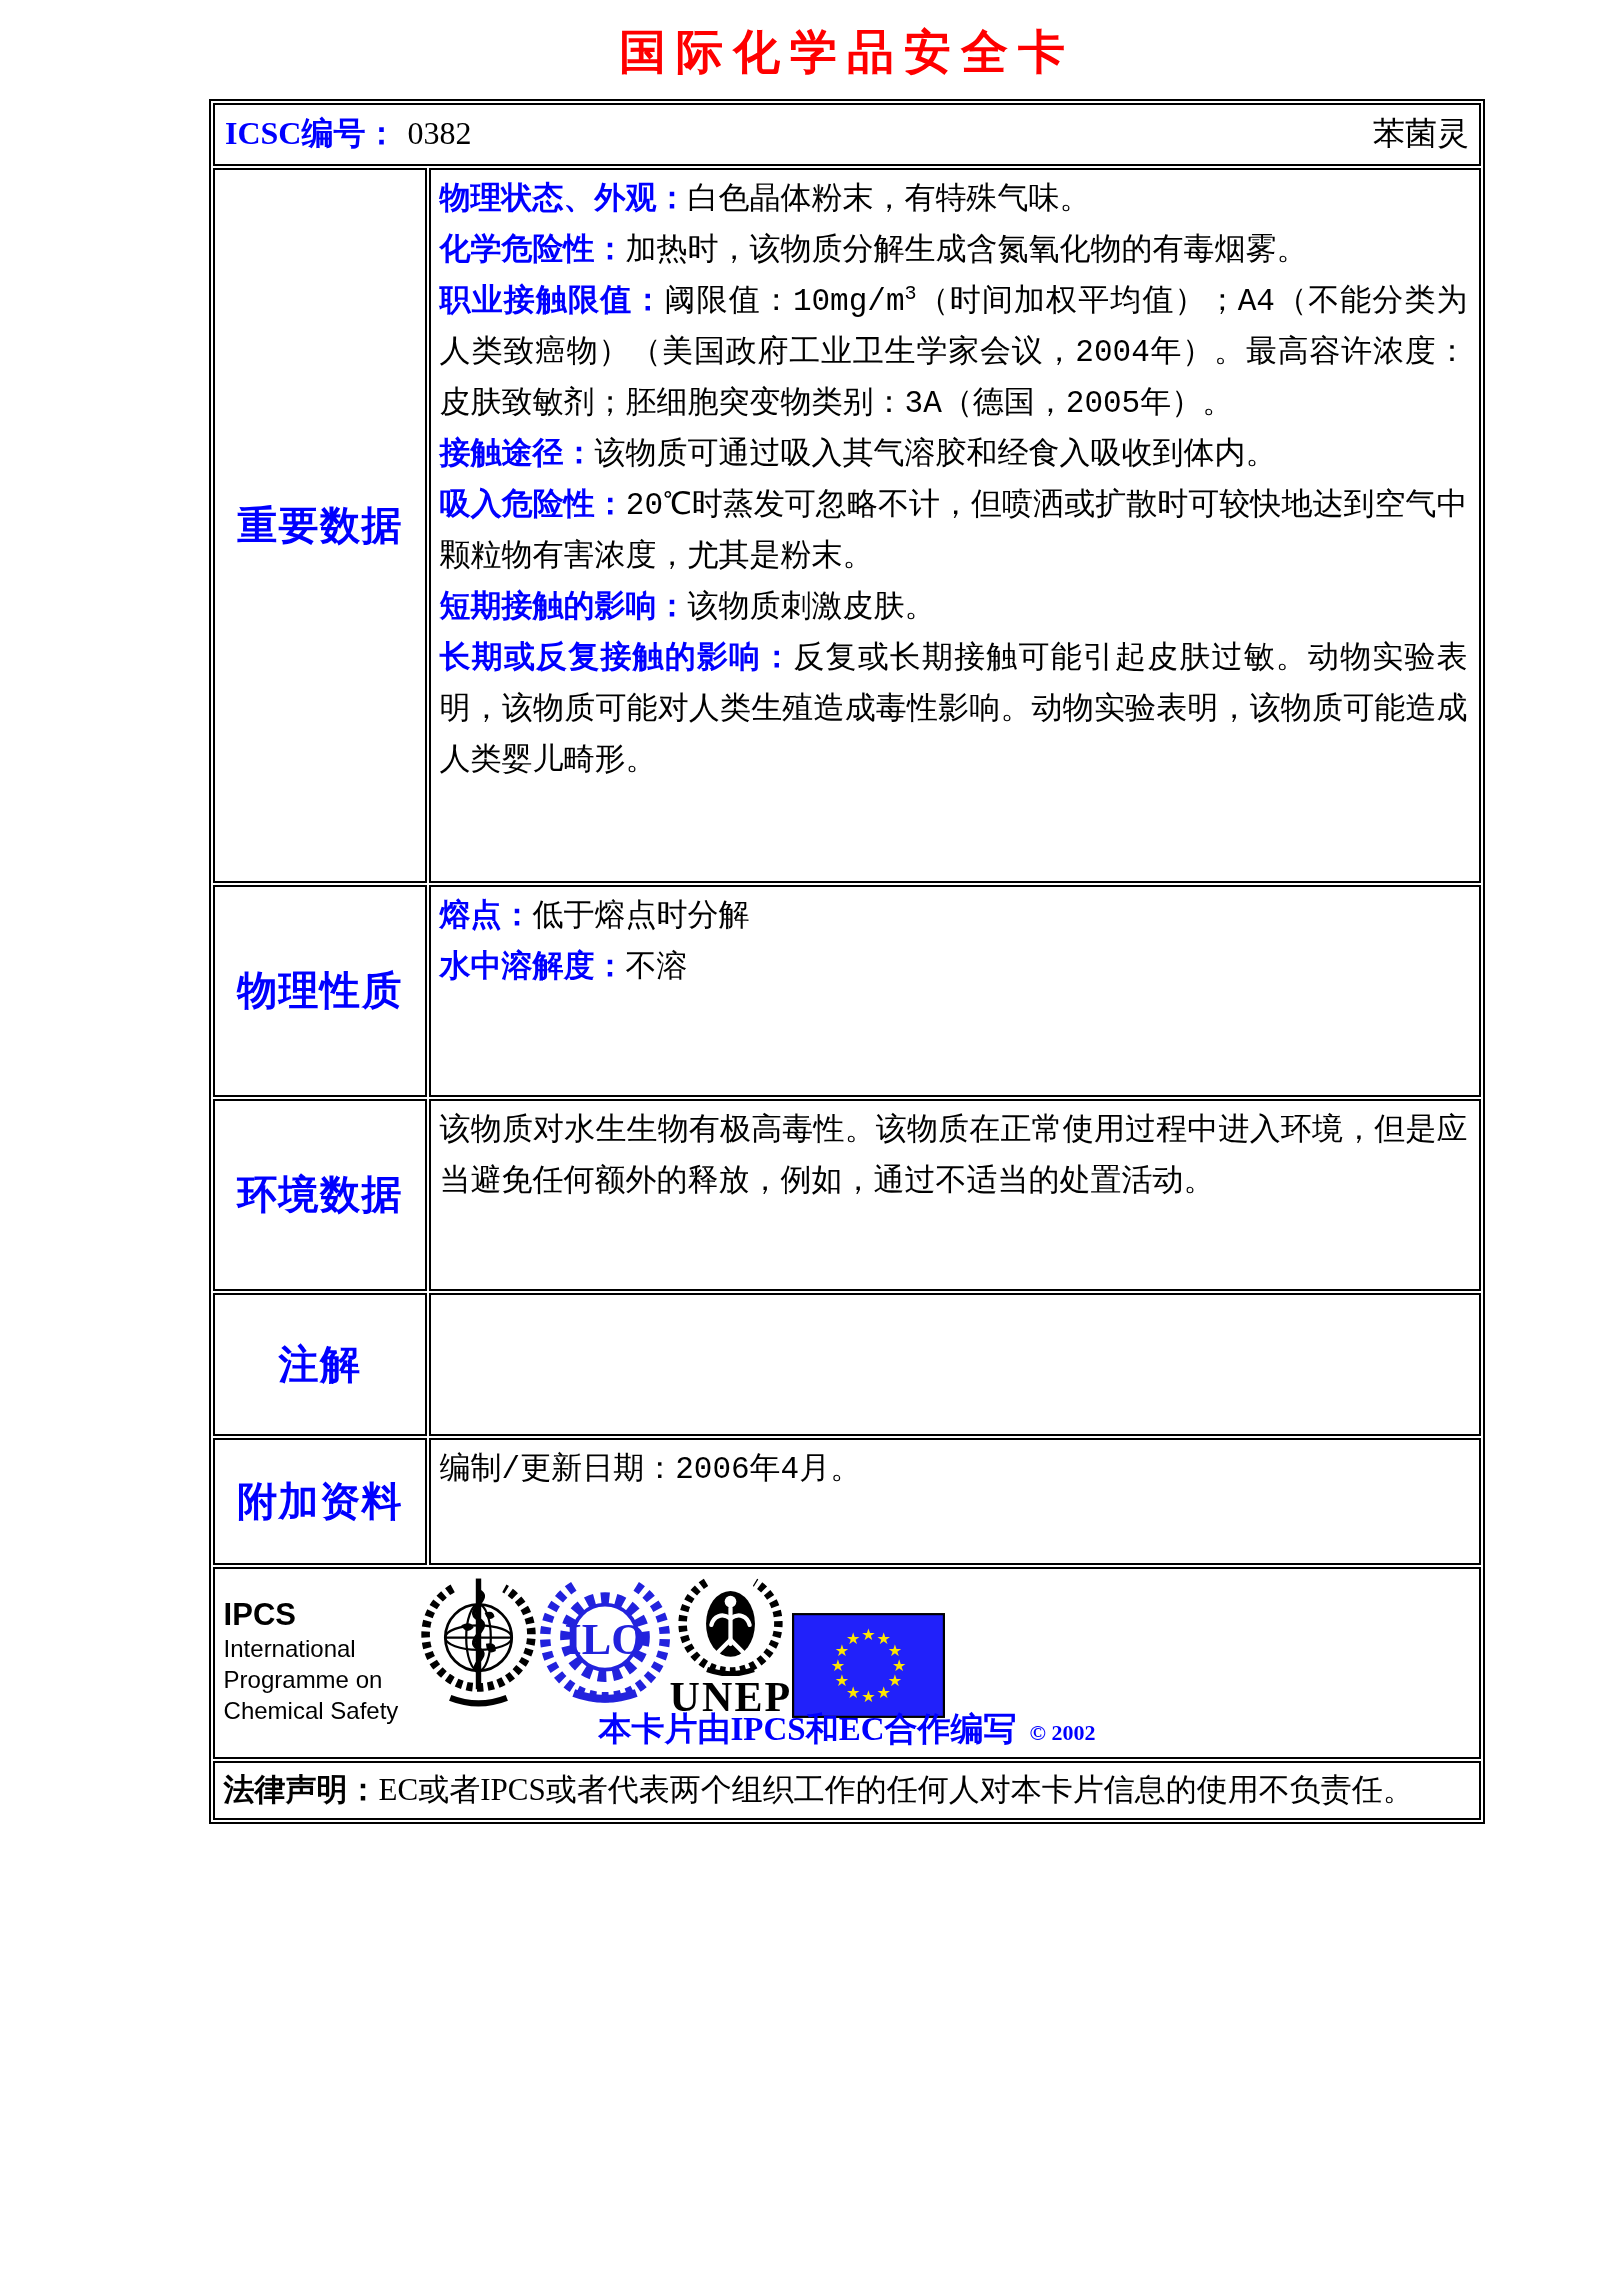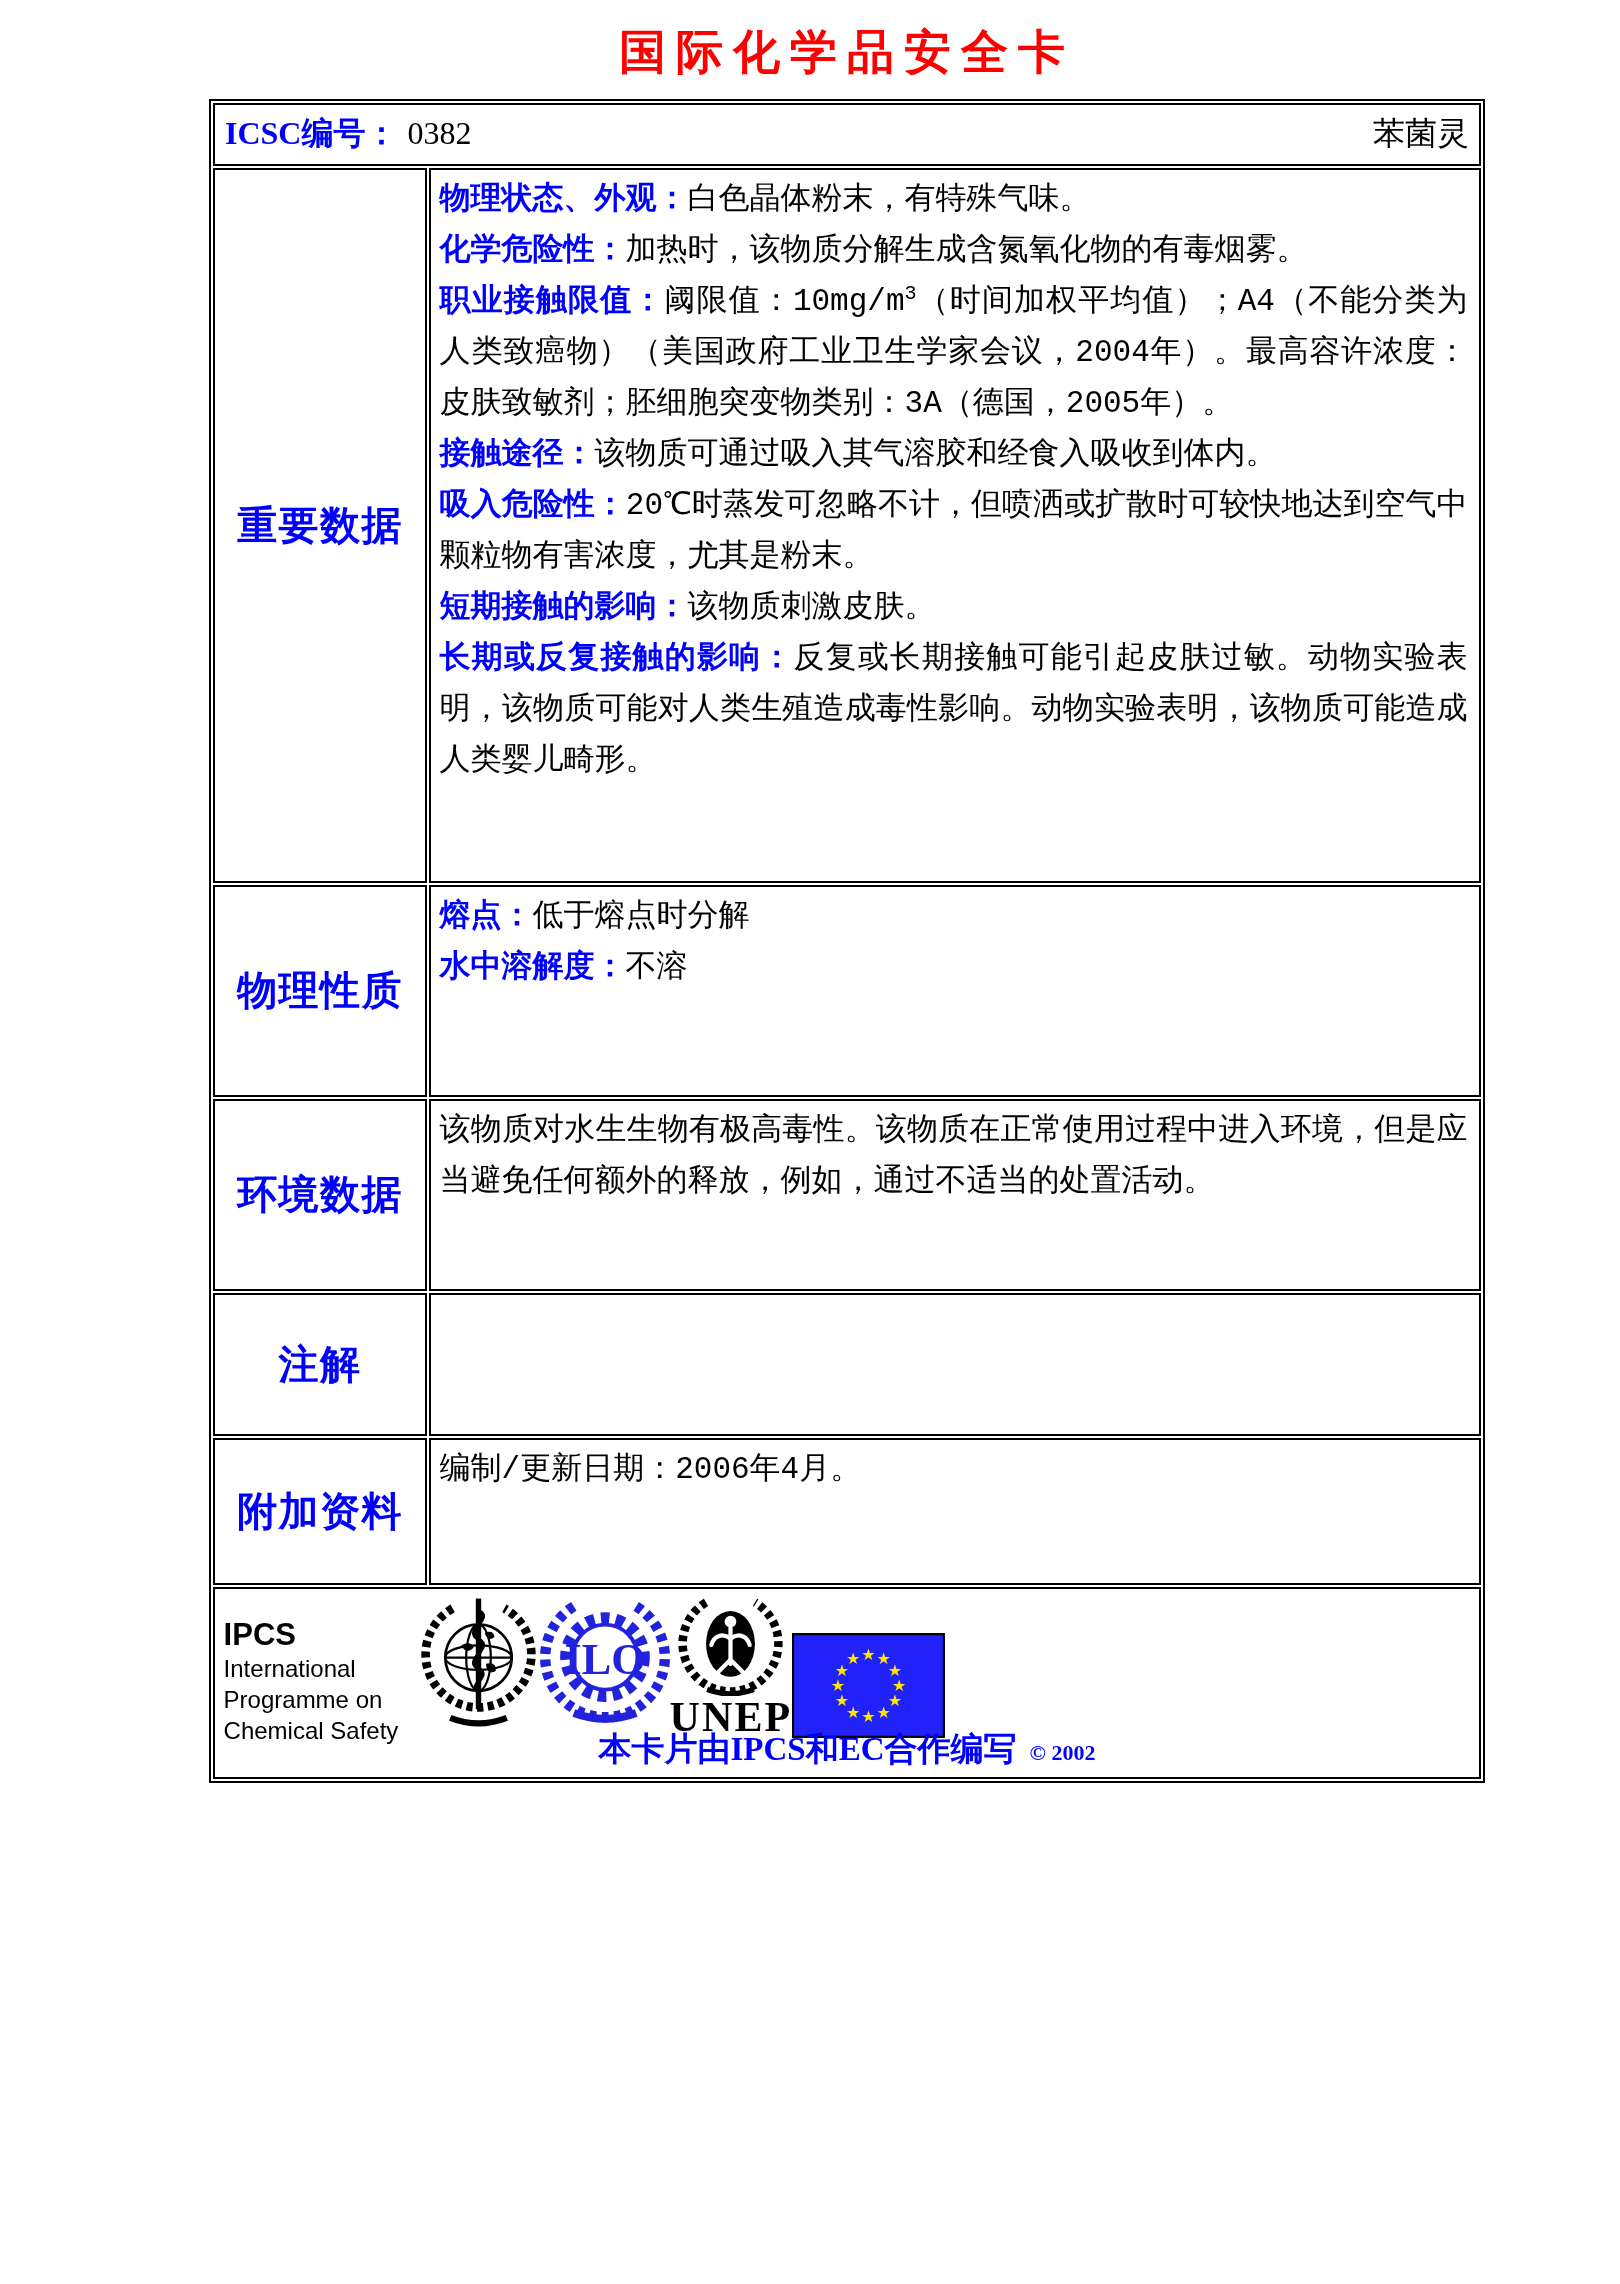--- a/index.html
+++ b/index.html
@@ -55,21 +55,21 @@
   }
   .header-flex { display: flex; justify-content: space-between; align-items: center; }
   .icsc-label { color: #0000ff; font-weight: bold; font-size: 32px; }
   .icsc-number { color: #000000; font-size: 32px; margin-left: 10px; }
   .chem-name { color: #000000; font-size: 32px; }
   
   td.h-important { height: 715px; }
   td.h-physical  { height: 212px; }
   td.h-environ   { height: 192px; }
   td.h-notes     { height: 143px; }
-  td.h-addinfo   { height: 147px; }
+  td.h-addinfo   { height: 127px; }
   td.h-logos     { height: 192px; padding: 7.1px 107px 2.9px 8.6px; position: relative; }
   td.h-legal     { height: 59px; vertical-align: middle; padding: 0 8.6px; }
   
   .logos-flex { display: flex; justify-content: flex-start; align-items: flex-start; }
   .ipcs-block { font-family: "Liberation Sans", "DejaVu Sans", sans-serif; padding-top: 20px; width: 193px; }
   .ipcs-acronym { font-size: 31px; font-weight: bold; line-height: 37px; }
   .ipcs-line { font-size: 24px; line-height: 31px; }
   .logo-box { display: flex; flex-direction: column; align-items: center; }
   .unep-word { font-family: "Liberation Serif", serif; font-weight: bold; font-size: 42px; letter-spacing: 2.1px; line-height: 33px; margin-top: 5px; }
   .eu-flag-box { margin-top: 37px; }
@@ -246,15 +246,20 @@
           </svg>
         </div>
       </div>
 
       <div class="coop-caption">
         <span>本卡片由IPCS和EC合作编写</span><span class="coop-copy">© 2002</span>
       </div>
     </td>
   </tr>
 
+  <tr>
+    <td class="h-legal" colspan="2">
+      <span class="legal-label">法律声明：</span><span class="legal-text">EC或者IPCS或者代表两个组织工作的任何人对本卡片信息的使用不负责任。</span>
+    </td>
+  </tr>
 </tbody>
   </table>
 
 
 </body></html>

